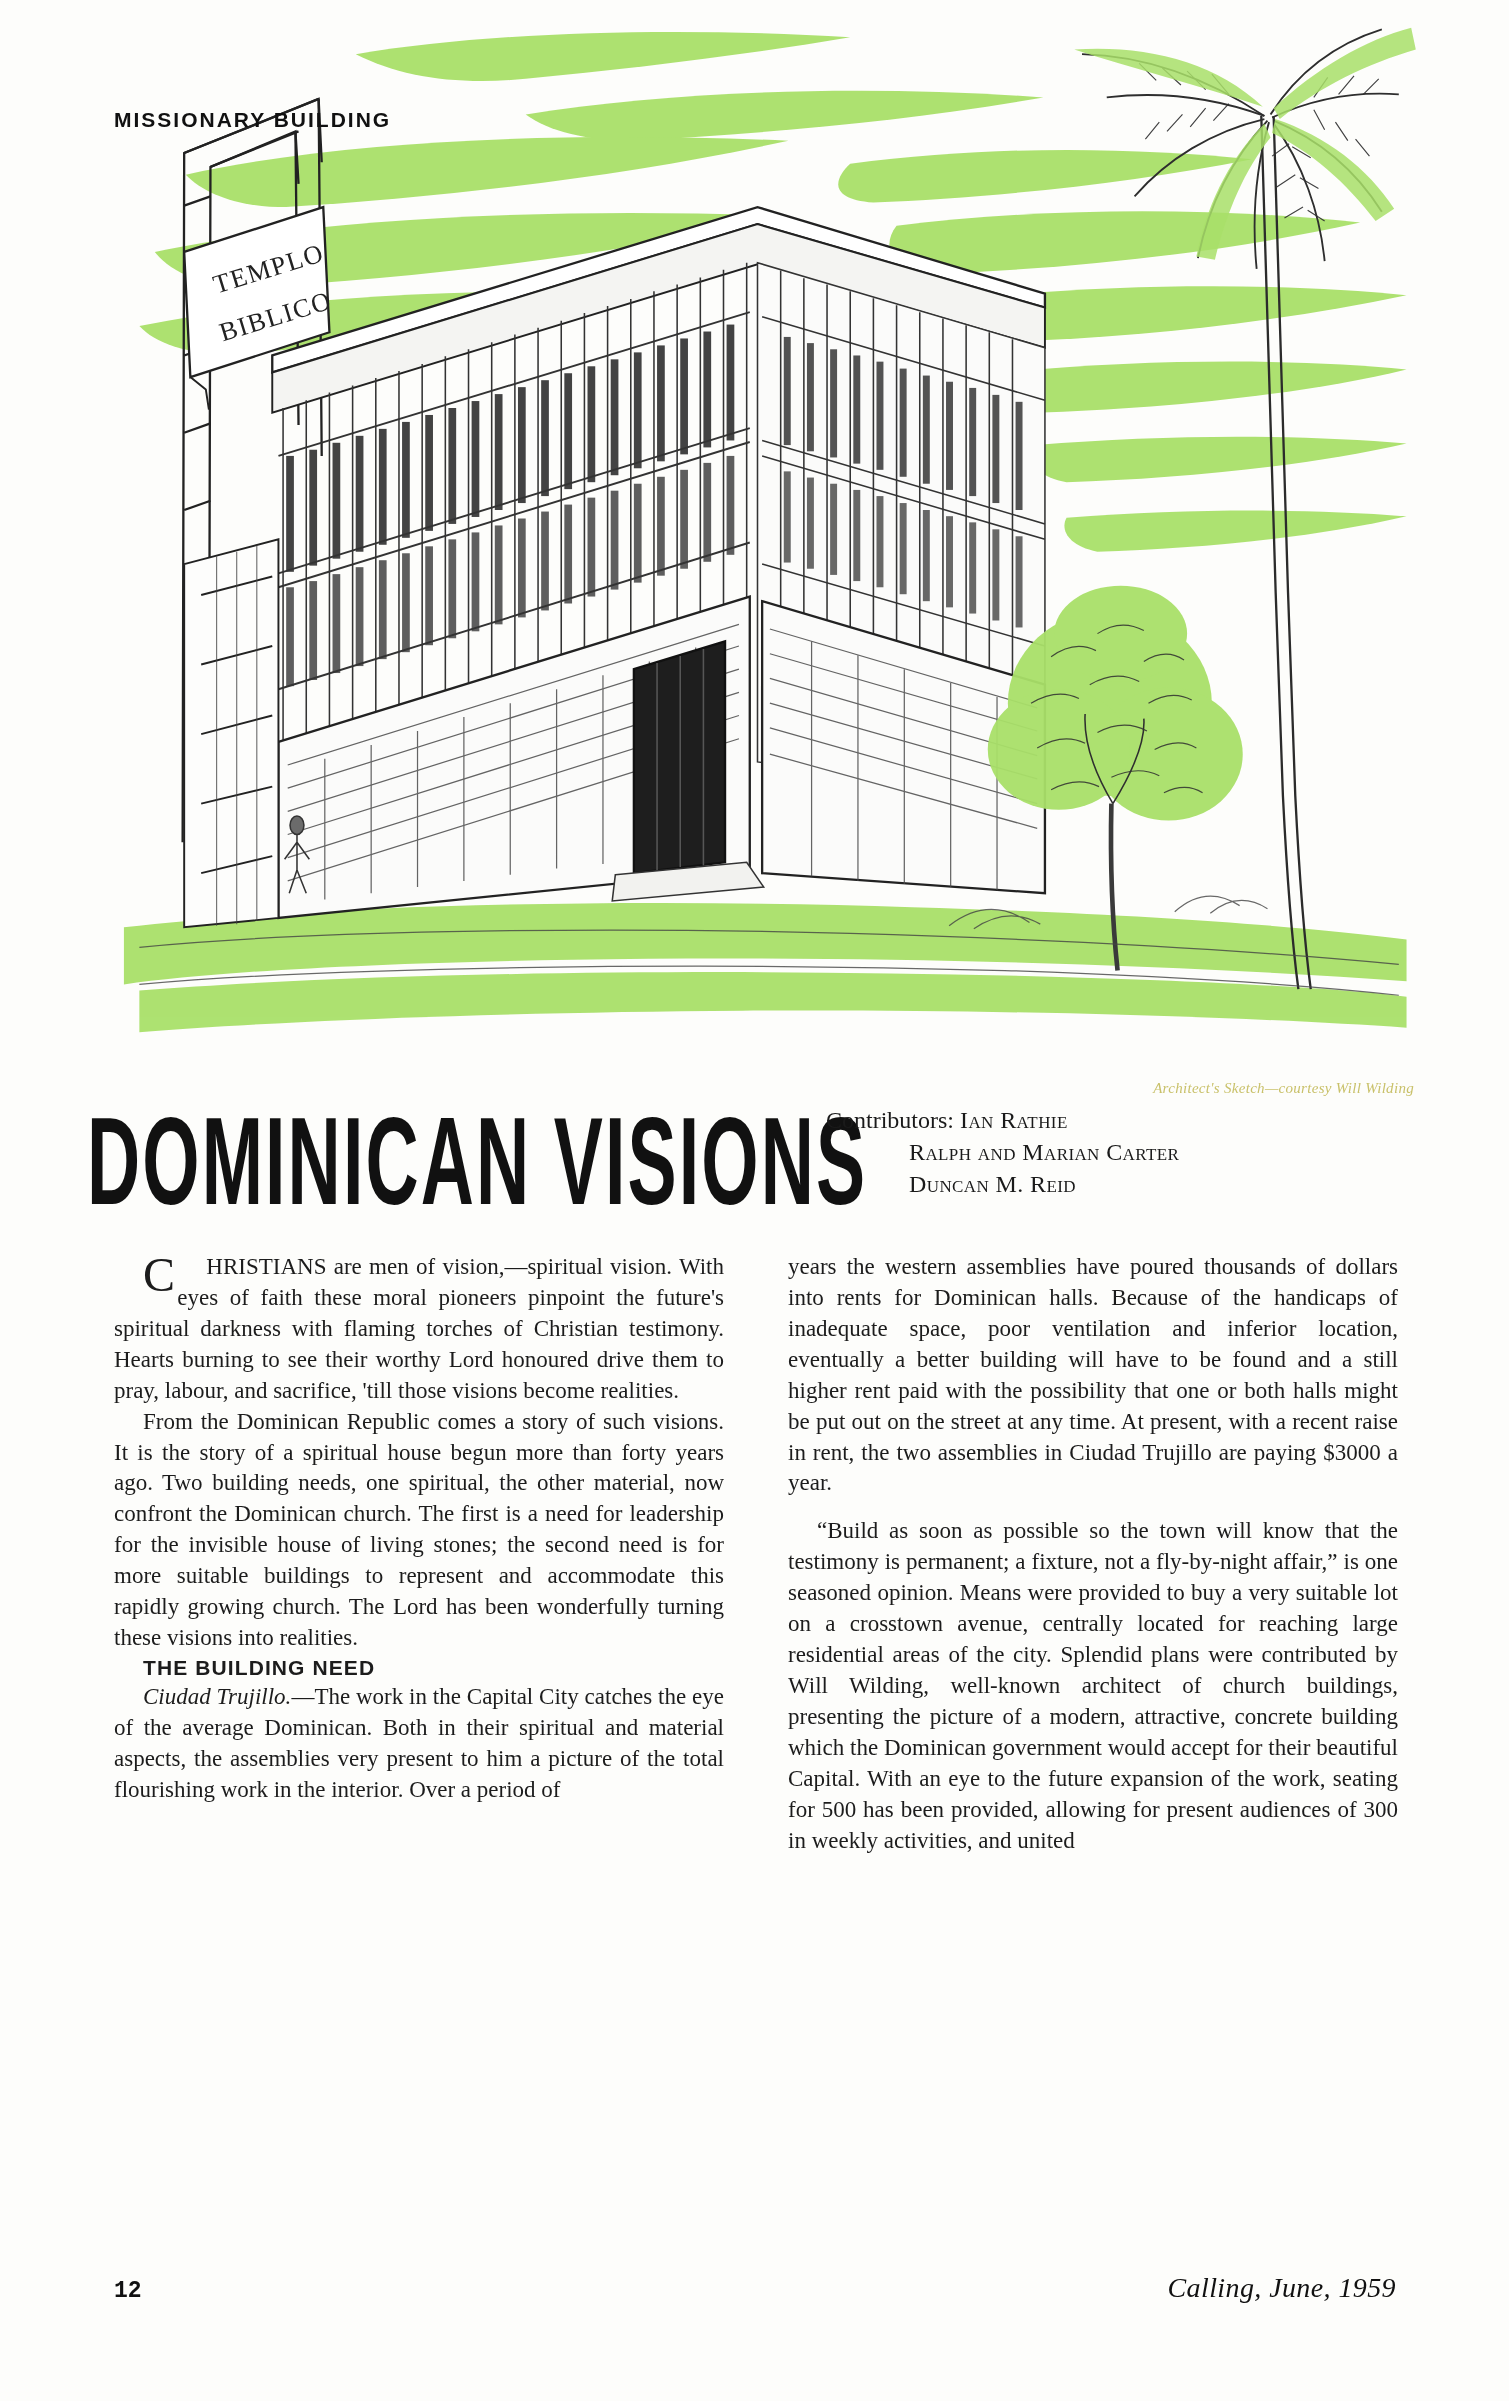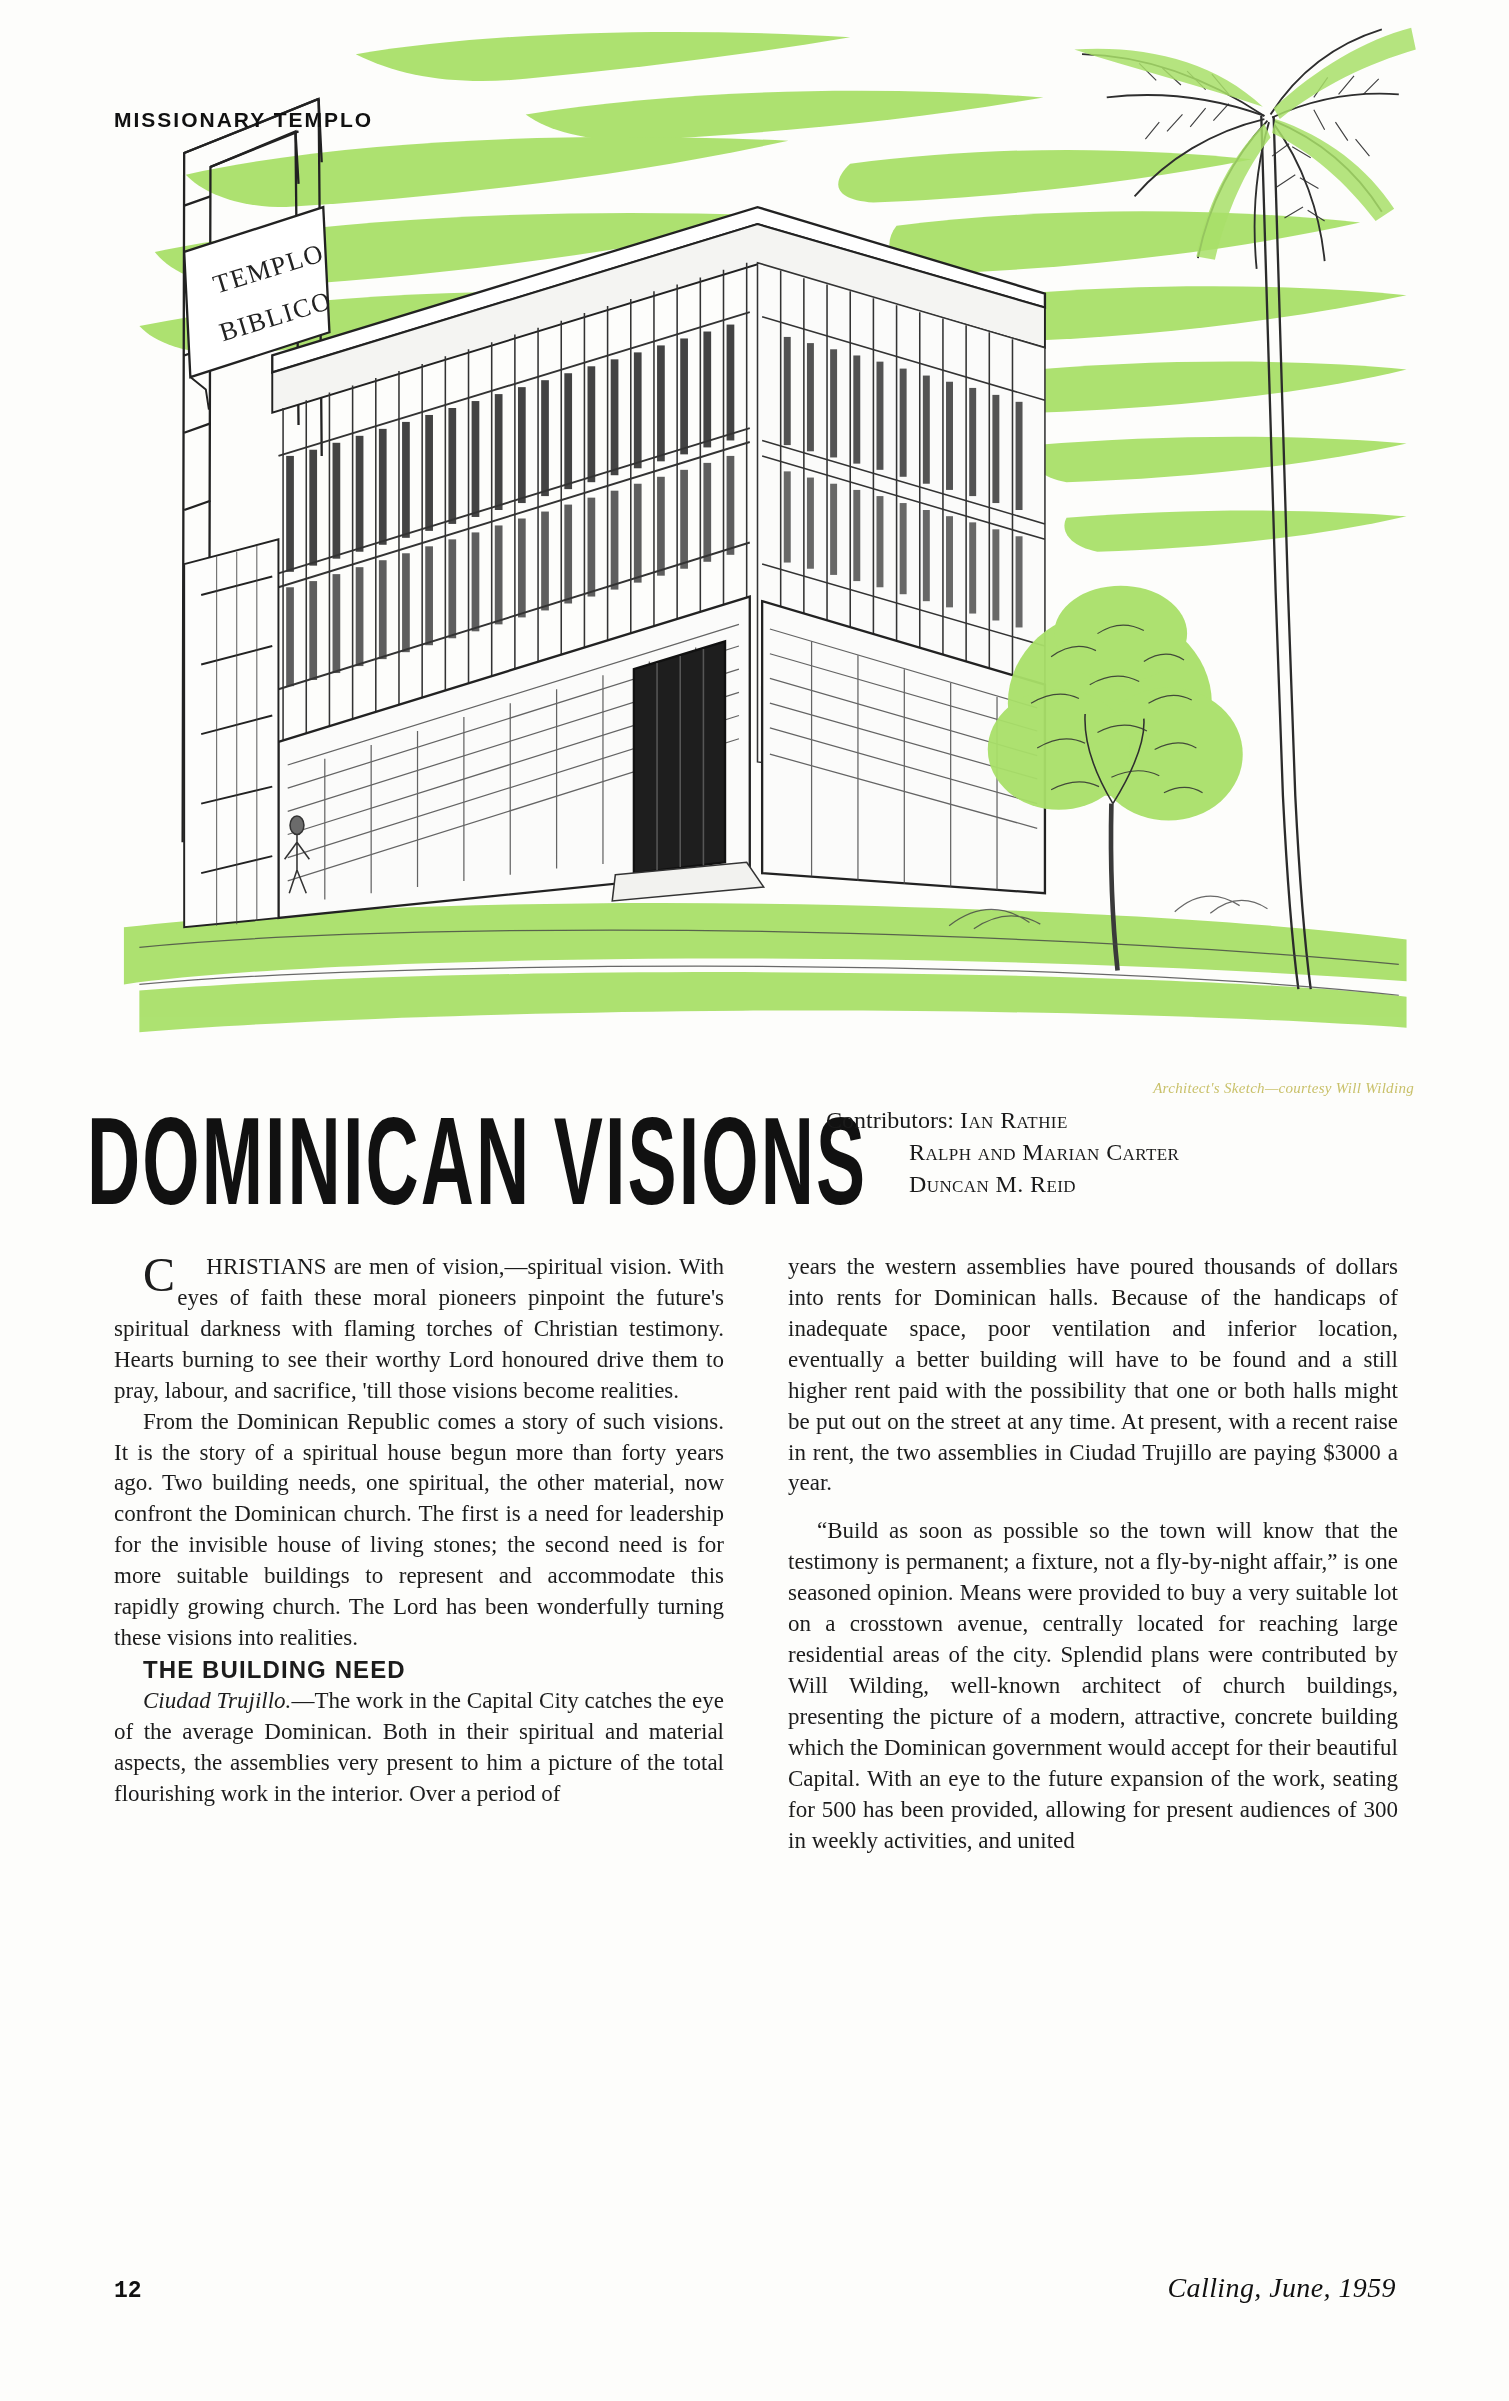--- a/index.html
+++ b/index.html
@@ -120,21 +120,21 @@
     float: left;
     font-size: 48px;
     line-height: 0.82;
     padding: 3.1px 2.3px 0 0;
     font-family: "Liberation Serif", serif;
   }
 
   .subhead {
     font-family: "Liberation Sans", sans-serif;
     font-weight: bold;
-    font-size: 24px;
+    font-size: 21px;
     letter-spacing: 1.1px;
     margin: 20px 0 7.7px 0;
     text-indent: 0;
     text-align: left;
   }
   .ital { font-style: italic; }
 
   
   .folio {
     position: absolute;
@@ -412,21 +412,21 @@
         <g stroke="#444" stroke-width="1.6" fill="none" opacity="0.8">
           <path d="M60 1196 C260 1176, 620 1168, 980 1178 C1260 1186, 1500 1200, 1690 1218"></path>
           <path d="M60 1244 C300 1222, 760 1214, 1180 1226 C1420 1234, 1580 1246, 1690 1258"></path>
           <path d="M1400 1150 q40 -36 84 -8 M1446 1152 q36 -30 74 -6"></path>
           <path d="M1108 1168 q52 -40 104 -4 M1140 1172 q44 -30 86 -6"></path>
         </g>
       </g>
     </svg>
   </div>
 
-  <div class="kicker">MISSIONARY TEMPLO</div>
+  <div class="kicker">MISSIONARY BUILDING</div>
 
   <div class="sketch-credit">Architect's Sketch—courtesy Will Wilding</div>
 
   <div class="masthead">DOMINICAN VISIONS</div>
 
   <div class="contributors">
     <div class="row1">
       <span class="lbl">Contributors:</span>
       <span class="smallcaps">Ian Rathie</span>
     </div>

